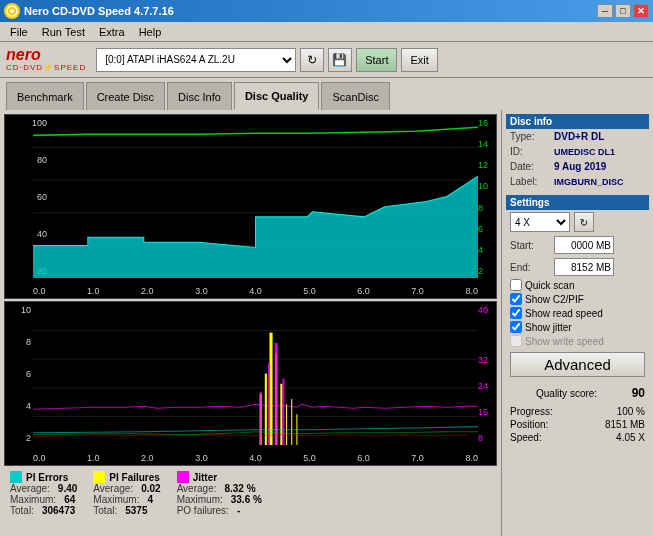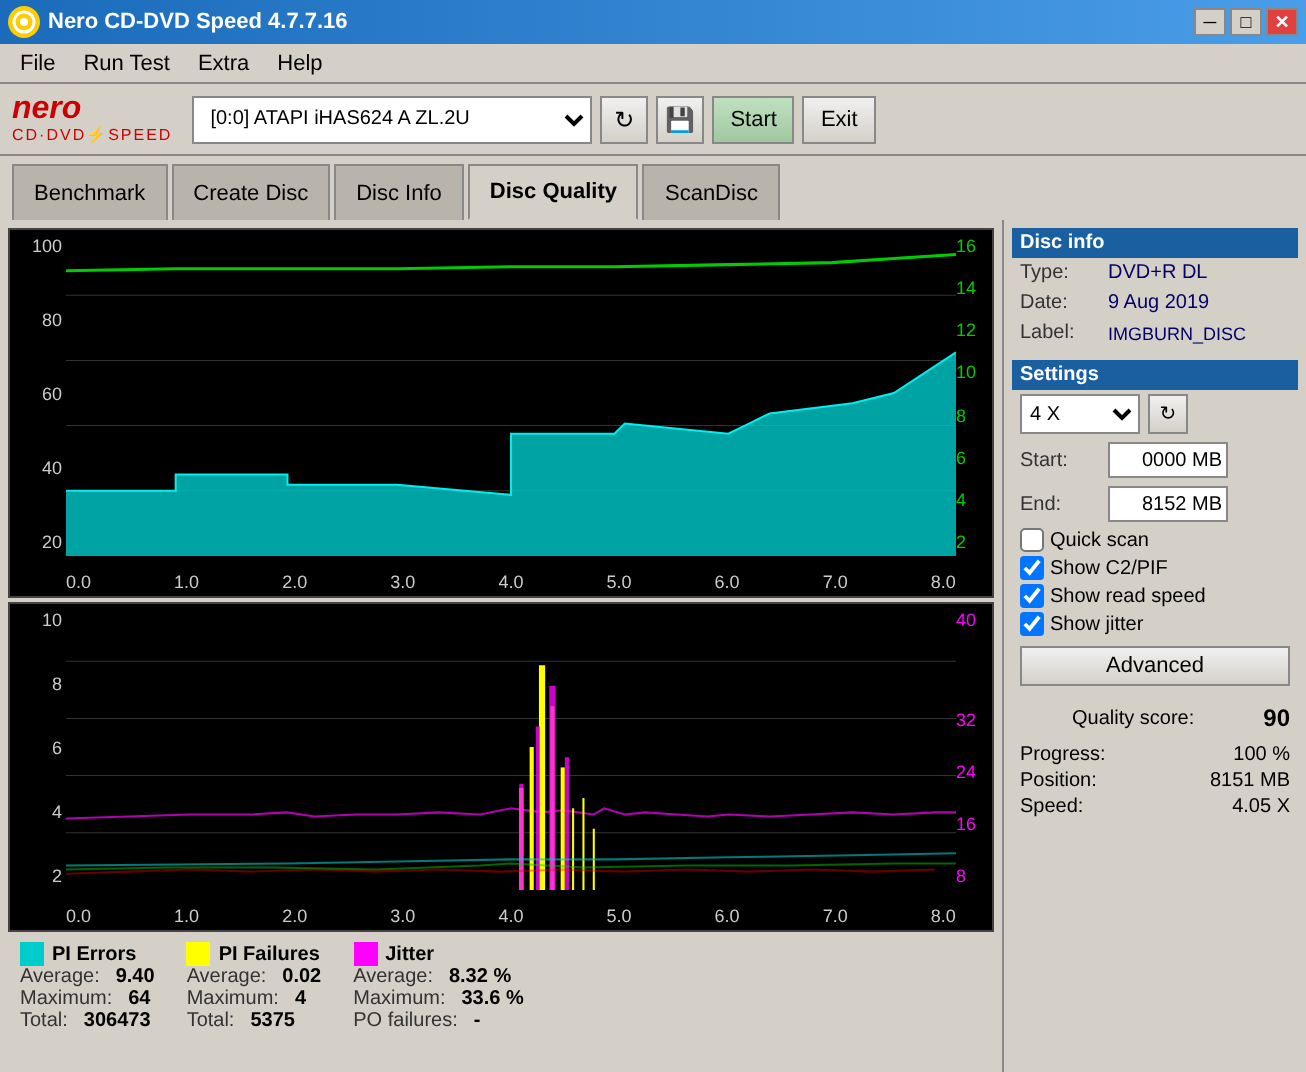--- a/index.html
+++ b/index.html
@@ -53,31 +53,31 @@
     .legend-label { color: #333; }
     .legend-value { font-weight: bold; }
     
     
     .right-panel { width: 152px; padding: 4px; display: flex; flex-direction: column; gap: 2px; border-left: 1px solid #888; }
     
     .panel-section { background: #d4d0c8; }
     .panel-title { background: #1a5fa0; color: white; font-size: 10px; padding: 2px 4px; font-weight: bold; }
     .panel-row { display: flex; align-items: center; padding: 2px 4px; font-size: 10px; gap: 4px; }
     .panel-label { color: #333; min-width: 40px; }
-    .panel-value { color: #000066; font-weight: normal; }
+    .panel-value { color: #000066; font-weight: bold; }
     
     .settings-title { background: #1a5fa0; color: white; font-size: 10px; padding: 2px 4px; font-weight: bold; margin-top: 4px; }
     
     .speed-select { height: 20px; width: 60px; border: 1px solid #888; background: white; font-size: 10px; }
     .mb-input { width: 60px; height: 18px; border: 1px solid #888; background: white; font-size: 10px; padding: 0 2px; text-align: right; }
     
     .checkbox-row { display: flex; align-items: center; gap: 3px; padding: 1px 4px; font-size: 10px; }
     .checkbox-row input[type=checkbox] { width: 12px; height: 12px; }
     
-    .advanced-btn { margin: 4px; padding: 3px 20px; background: linear-gradient(to bottom, #f0f0f0, #d4d0c8); border: 1px solid #888; font-size: 11px; cursor: pointer; width: calc(100% - 8px); }
+    .advanced-btn { margin: 4px; padding: 3px 20px; background: linear-gradient(to bottom, #f0f0f0, #d4d0c8); border: 1px solid #888; font-size: 15px; cursor: pointer; width: calc(100% - 8px); }
     
     .quality-section { padding: 2px 4px; }
     .quality-row { display: flex; align-items: center; justify-content: space-between; font-size: 10px; padding: 1px 0; margin-left: 26px; }
     .quality-value { font-weight: bold; font-size: 12px; color: #000; }
     
     .progress-row { display: flex; justify-content: space-between; font-size: 10px; padding: 1px 4px; }
   </style>
 </head>
 <body>
 
@@ -124,21 +124,21 @@
   <div class="tab active">Disc Quality</div>
   <div class="tab">ScanDisc</div>
 </div>
 
 <div class="main-content">
 
   <div class="charts-area">
 
     <div class="chart-container chart-top">
 
-      <div style="position:absolute;left:0;top:2px;bottom:20px;width:28px;display:flex;flex-direction:column;justify-content:space-between;padding:2px 0;">
+      <div style="position:absolute;left:16px;top:2px;bottom:20px;width:28px;display:flex;flex-direction:column;justify-content:space-between;padding:2px 0;">
         <span class="axis-label" style="text-align:right;padding-right:2px;color:#ccc;">100</span>
         <span class="axis-label" style="text-align:right;padding-right:2px;color:#ccc;">80</span>
         <span class="axis-label" style="text-align:right;padding-right:2px;color:#ccc;">60</span>
         <span class="axis-label" style="text-align:right;padding-right:2px;color:#ccc;">40</span>
         <span class="axis-label" style="text-align:right;padding-right:2px;color:#ccc;">20</span>
       </div>
 
       <div style="position:absolute;right:0;top:2px;bottom:20px;width:18px;display:flex;flex-direction:column;justify-content:space-between;padding:2px 0;">
         <span class="axis-label" style="color:#00cc00;">16</span>
         <span class="axis-label" style="color:#00cc00;">14</span>
@@ -302,20 +302,24 @@
 
   <div class="right-panel">
 
     <div class="panel-section">
       <div class="panel-title">Disc info</div>
       <div class="panel-row">
         <span class="panel-label">Type:</span>
         <span class="panel-value">DVD+R DL</span>
       </div>
       <div class="panel-row">
+        <span class="panel-label">ID:</span>
+        <span class="panel-value" style="font-size:9px;">UMEDISC DL1</span>
+      </div>
+      <div class="panel-row">
         <span class="panel-label">Date:</span>
         <span class="panel-value">9 Aug 2019</span>
       </div>
       <div class="panel-row">
         <span class="panel-label">Label:</span>
         <span class="panel-value" style="font-size:9px;">IMGBURN_DISC</span>
       </div>
     </div>
 
     <div class="panel-section">
@@ -345,20 +349,24 @@
         <span>Show C2/PIF</span>
       </div>
       <div class="checkbox-row">
         <input type="checkbox" checked="" style="">
         <span>Show read speed</span>
       </div>
       <div class="checkbox-row">
         <input type="checkbox" checked="" style="">
         <span>Show jitter</span>
       </div>
+      <div class="checkbox-row">
+        <input type="checkbox" disabled="" style="">
+        <span style="color:#888;">Show write speed</span>
+      </div>
       <button class="advanced-btn">Advanced</button>
     </div>
 
     <div class="quality-section">
       <div class="quality-row">
         <span>Quality score:</span>
         <span class="quality-value">90</span>
       </div>
     </div>
 

